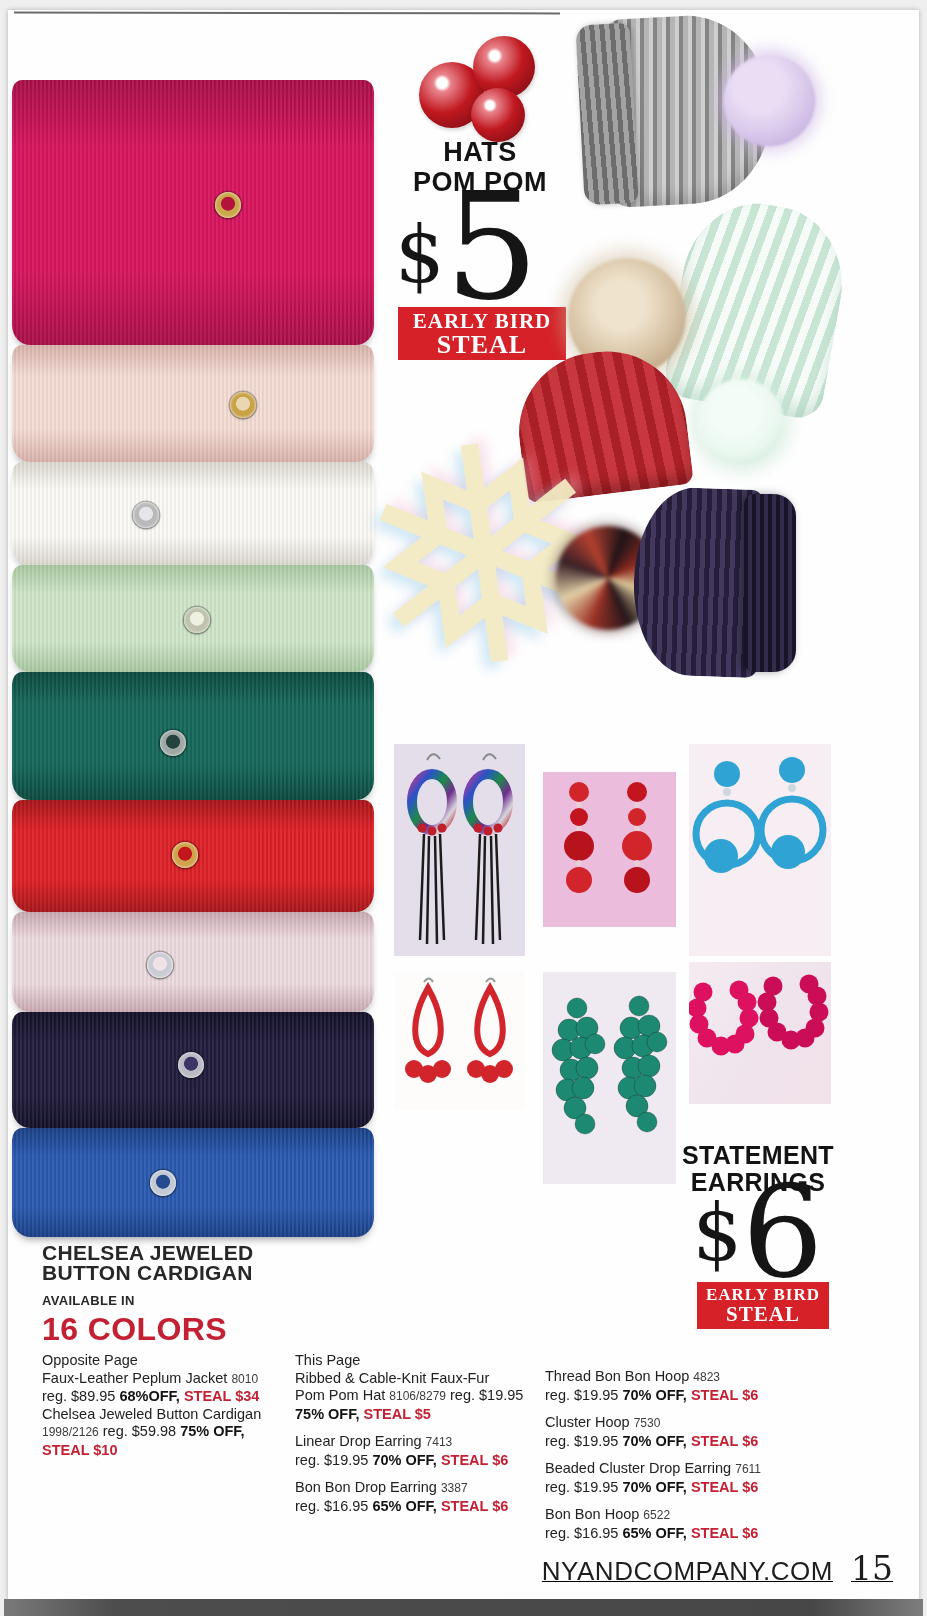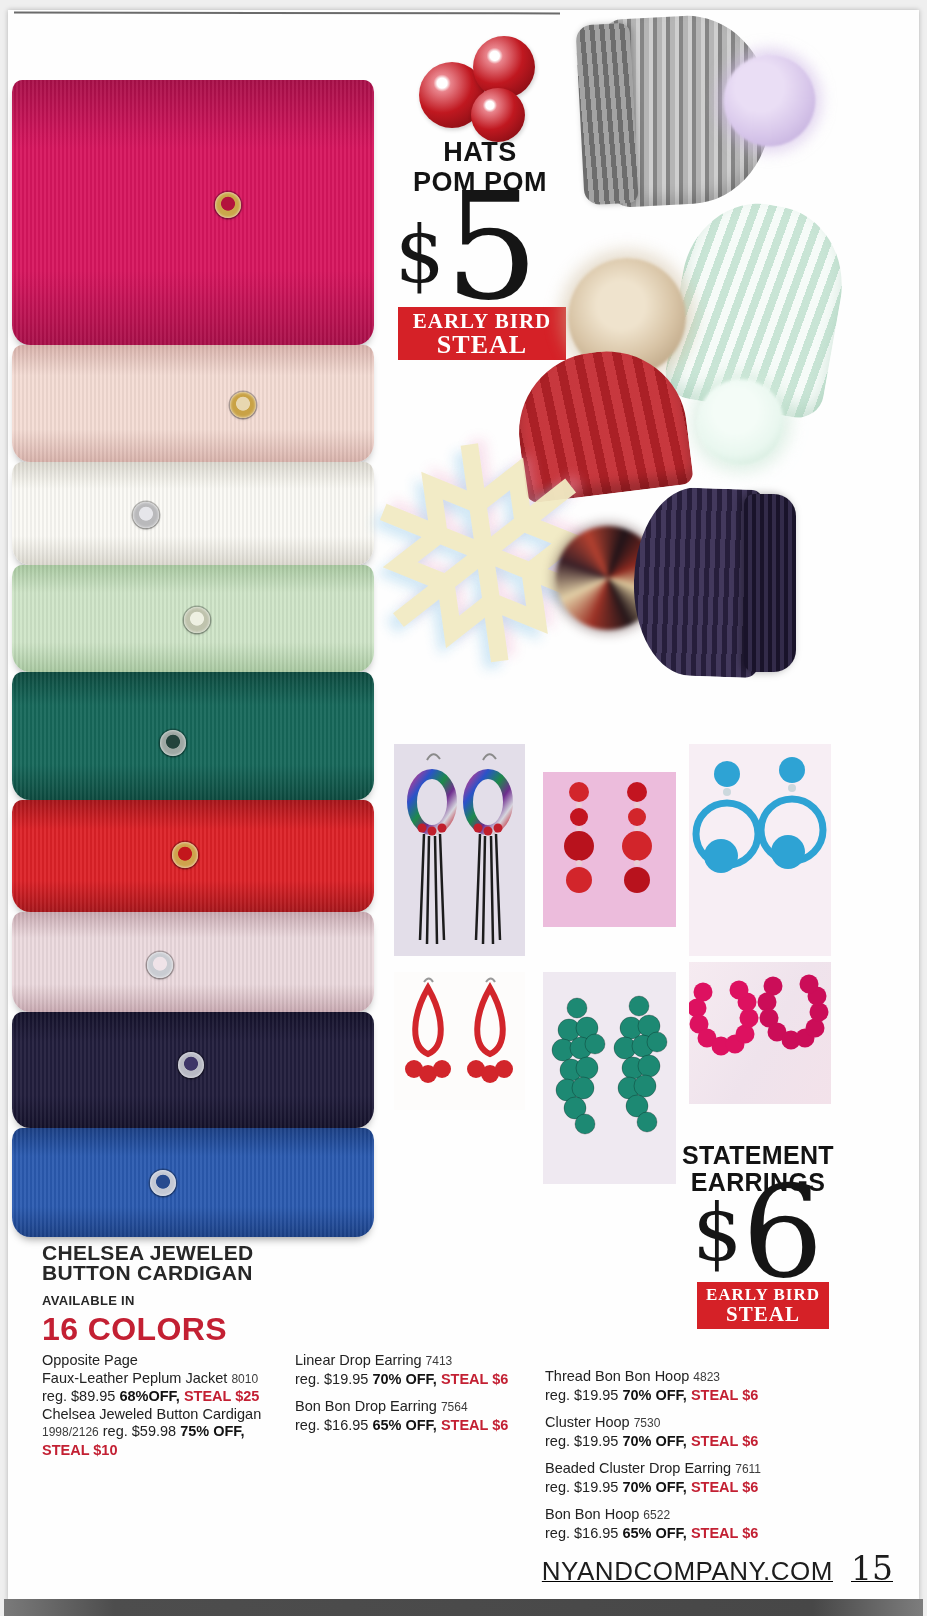--- a/index.html
+++ b/index.html
@@ -368,33 +368,39 @@
     <div class="ci-title">CHELSEA JEWELED</div>
     <div class="ci-title">BUTTON CARDIGAN</div>
     <div class="ci-avail">AVAILABLE IN</div>
     <div class="ci-colors">16 COLORS</div>
   </div>
 
   <div class="listing-col" id="col-0">
       <div class="para">
         <div class="bline"><span class="seg-n">Opposite Page</span></div>
         <div class="bline"><span class="seg-n">Faux-Leather Peplum Jacket </span><span class="seg-sm">8010</span></div>
-        <div class="bline"><span class="seg-n">reg. $89.95 </span><span class="seg-b">68%OFF, </span><span class="seg-r">STEAL $25</span></div>
+        <div class="bline"><span class="seg-n">reg. $89.95 </span><span class="seg-b">68%OFF, </span><span class="seg-r">STEAL $34</span></div>
         <div class="bline"><span class="seg-n">Chelsea Jeweled Button Cardigan</span></div>
         <div class="bline"><span class="seg-sm">1998/2126</span><span class="seg-n"> reg. $59.98 </span><span class="seg-b">75% OFF,</span></div>
         <div class="bline"><span class="seg-r">STEAL $10</span></div>
       </div>
     </div>
   <div class="listing-col" id="col-1">
       <div class="para">
+        <div class="bline"><span class="seg-n">This Page</span></div>
+        <div class="bline"><span class="seg-n">Ribbed &amp; Cable-Knit Faux-Fur</span></div>
+        <div class="bline"><span class="seg-n">Pom Pom Hat </span><span class="seg-sm">8106/8279</span><span class="seg-n"> reg. $19.95</span></div>
+        <div class="bline"><span class="seg-b">75% OFF, </span><span class="seg-r">STEAL $5</span></div>
+      </div>
+      <div class="para">
         <div class="bline"><span class="seg-n">Linear Drop Earring </span><span class="seg-sm">7413</span></div>
         <div class="bline"><span class="seg-n">reg. $19.95 </span><span class="seg-b">70% OFF, </span><span class="seg-r">STEAL $6</span></div>
       </div>
       <div class="para">
-        <div class="bline"><span class="seg-n">Bon Bon Drop Earring </span><span class="seg-sm">7564</span></div>
+        <div class="bline"><span class="seg-n">Bon Bon Drop Earring </span><span class="seg-sm">3387</span></div>
         <div class="bline"><span class="seg-n">reg. $16.95 </span><span class="seg-b">65% OFF, </span><span class="seg-r">STEAL $6</span></div>
       </div>
     </div>
   <div class="listing-col" id="col-2">
       <div class="para">
         <div class="bline"><span class="seg-n">Thread Bon Bon Hoop </span><span class="seg-sm">4823</span></div>
         <div class="bline"><span class="seg-n">reg. $19.95 </span><span class="seg-b">70% OFF, </span><span class="seg-r">STEAL $6</span></div>
       </div>
       <div class="para">
         <div class="bline"><span class="seg-n">Cluster Hoop </span><span class="seg-sm">7530</span></div>

